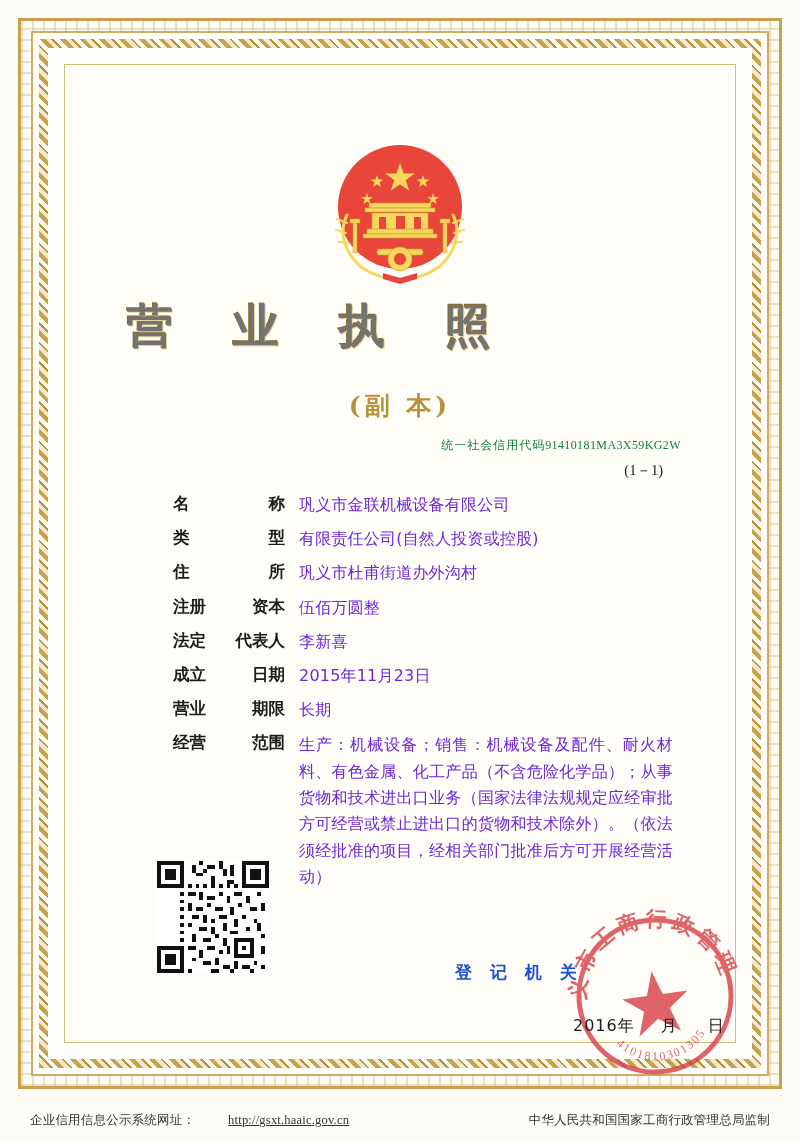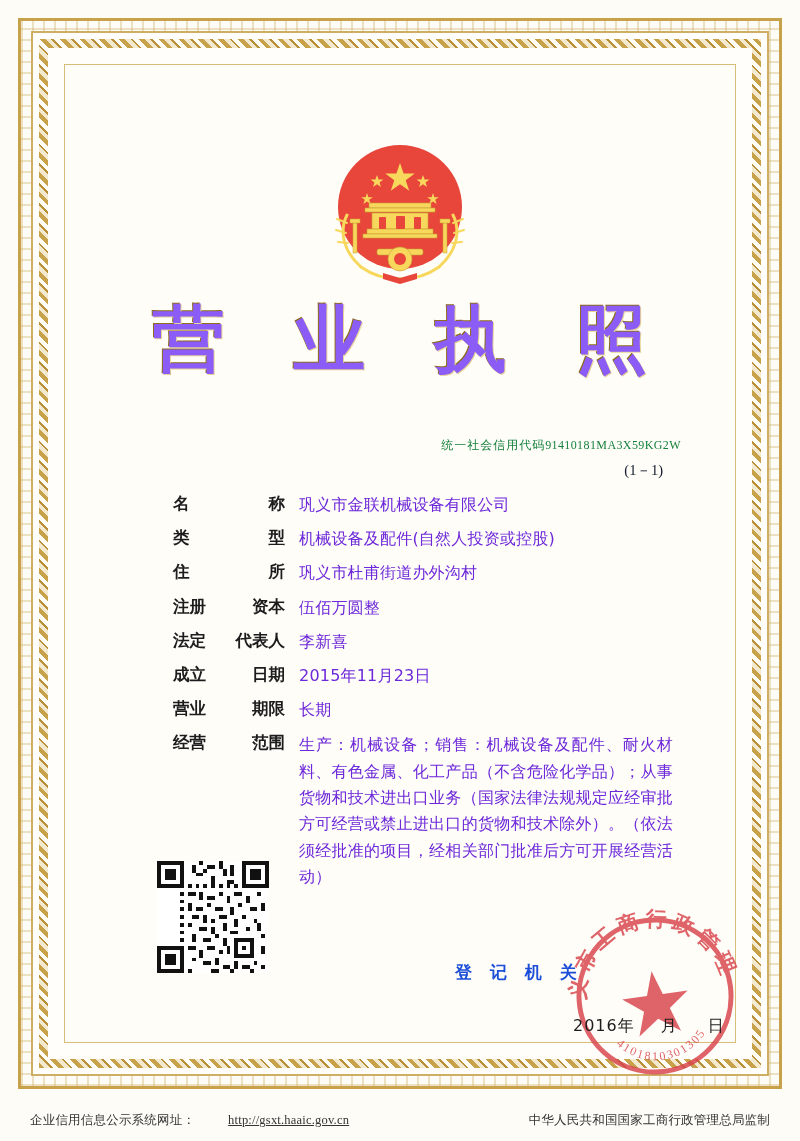--- a/index.html
+++ b/index.html
@@ -97,27 +97,27 @@
     width: 166px;
     height: 150px;
   }
 
   
   .title {
     position: absolute;
     top: 202px;
     left: 0;
     right: 0;
-    text-align: center;
+    text-align: left;
     font-family: "DejaVu Serif", serif;
-    font-size: 72px;
+    font-size: 46px;
     font-weight: bold;
     letter-spacing: 22px;
     text-indent: 22px;
-    color: #8b5cf6;
+    color: #737373;
     text-shadow: 1px 1px 0 #e8d49a, -1px -1px 0 #8f6c1e;
     line-height: 1;
   }
   .subtitle {
     position: absolute;
     top: 288px;
     left: 0;
     right: 0;
     text-align: center;
     font-family: "DejaVu Serif", serif;
@@ -326,20 +326,21 @@
                     <path d="M135 98 L145 97"></path>
                 </g>
 
                 <g fill="#e8463a">
                   <path d="M66 128 L83 133 L100 128 L100 134 L83 139 L66 134 Z"></path>
                 </g>
               </svg>
             </div>
 
             <div class="title">营 业 执 照</div>
+            <div class="subtitle">(副  本)</div>
 
             <div class="credit-code">
               <span class="label">统一社会信用代码</span><span>91410181MA3X59KG2W</span>
             </div>
             <div class="page-no">(1－1)</div>
 
             <div class="fields">
 
               <div class="row">
                 <div class="key">
@@ -347,21 +348,21 @@
                   <span>称</span>
                 </div>
                 <div class="val">巩义市金联机械设备有限公司</div>
               </div>
 
               <div class="row">
                 <div class="key">
                   <span>类</span>
                   <span>型</span>
                 </div>
-                <div class="val">机械设备及配件(自然人投资或控股)</div>
+                <div class="val">有限责任公司(自然人投资或控股)</div>
               </div>
 
               <div class="row">
                 <div class="key">
                   <span>住</span>
                   <span>所</span>
                 </div>
                 <div class="val">巩义市杜甫街道办外沟村</div>
               </div>
 

